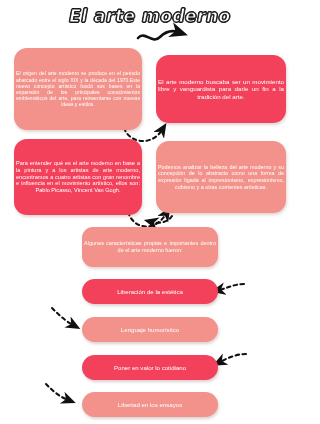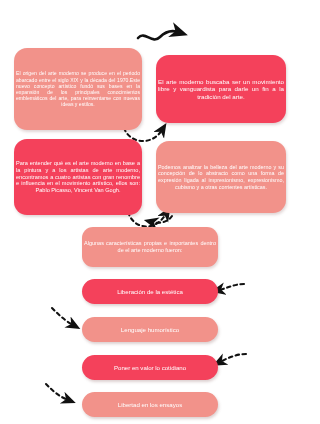--- a/index.html
+++ b/index.html
@@ -115,20 +115,21 @@
     position: absolute;
     inset: 0;
     pointer-events: none;
   }
 </style>
 </head>
 <body>
 
 <div id="canvas">
 
+  <div class="title">El arte moderno</div>
 
   <svg class="arrow-layer" width="300" height="424" viewBox="0 0 300 424">
     <defs>
       <marker id="head-solid" markerWidth="7" markerHeight="7" refX="3" refY="3" orient="auto">
         <path d="M0,0 L7,3 L0,6 L2,3 Z" fill="#111111"></path>
       </marker>
       <marker id="head-dash" markerWidth="7" markerHeight="7" refX="3" refY="3" orient="auto">
         <path d="M0,0 L7,3 L0,6 L2,3 Z" fill="#111111"></path>
       </marker>
     </defs>

